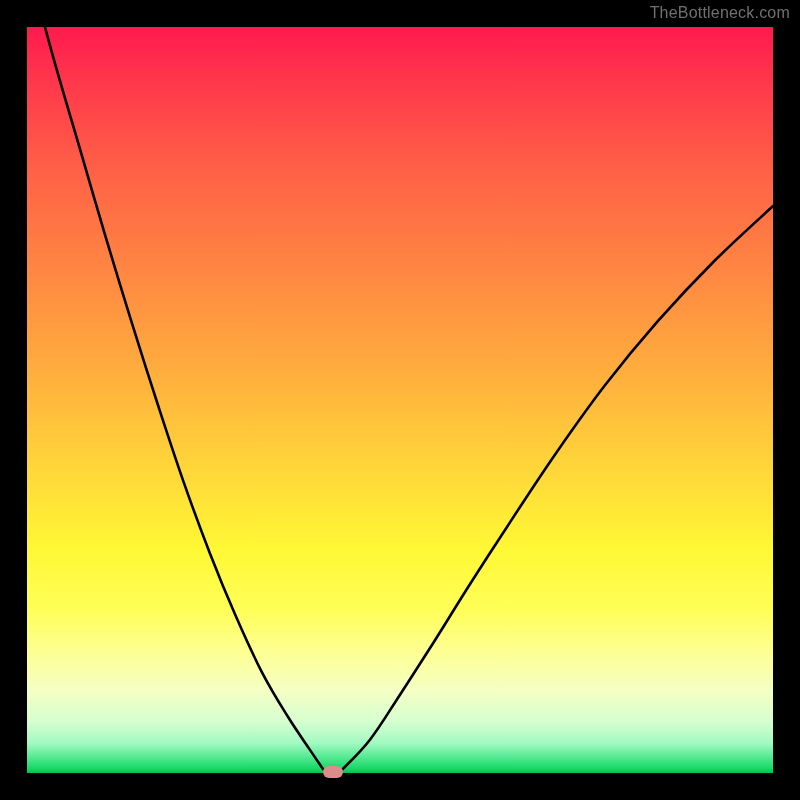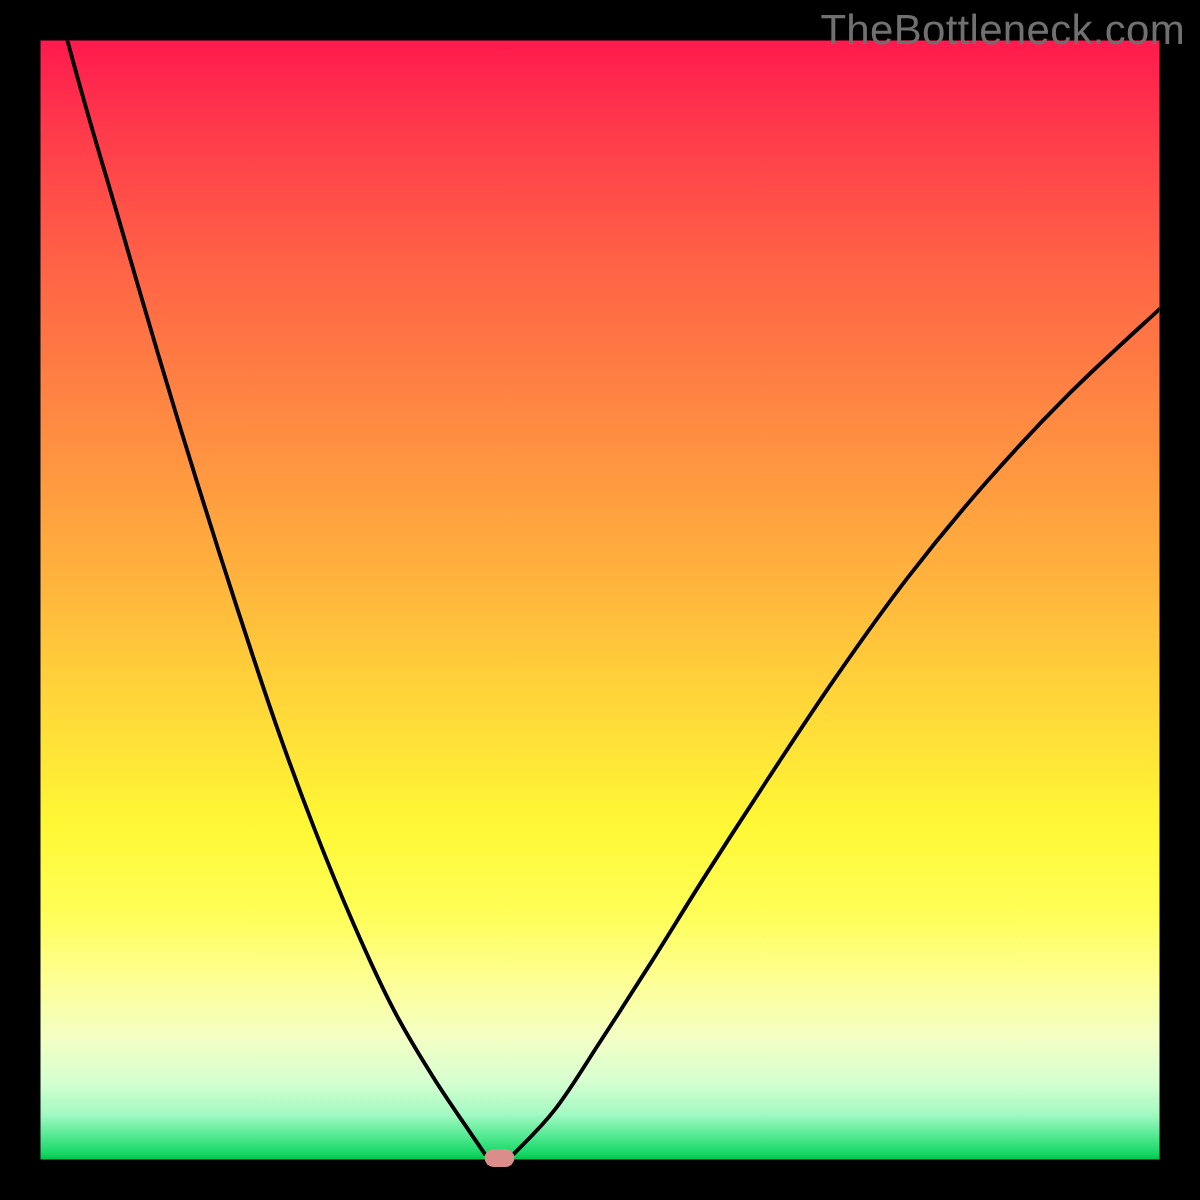--- a/index.html
+++ b/index.html
@@ -33,21 +33,21 @@
       #4fe88f 98%,
       #18d867 99.4%,
       #05c24a 100%
     );
   }
   .watermark {
     position: absolute;
     top: 4px;
     right: 10px;
     color: #707070;
-    font-size: 28px;
+    font-size: 16px;
     font-weight: 500;
     letter-spacing: 0.2px;
   }
   svg.curve {
     position: absolute;
     left: 0;
     top: 0;
     width: 746px;
     height: 746px;
     pointer-events: none;

